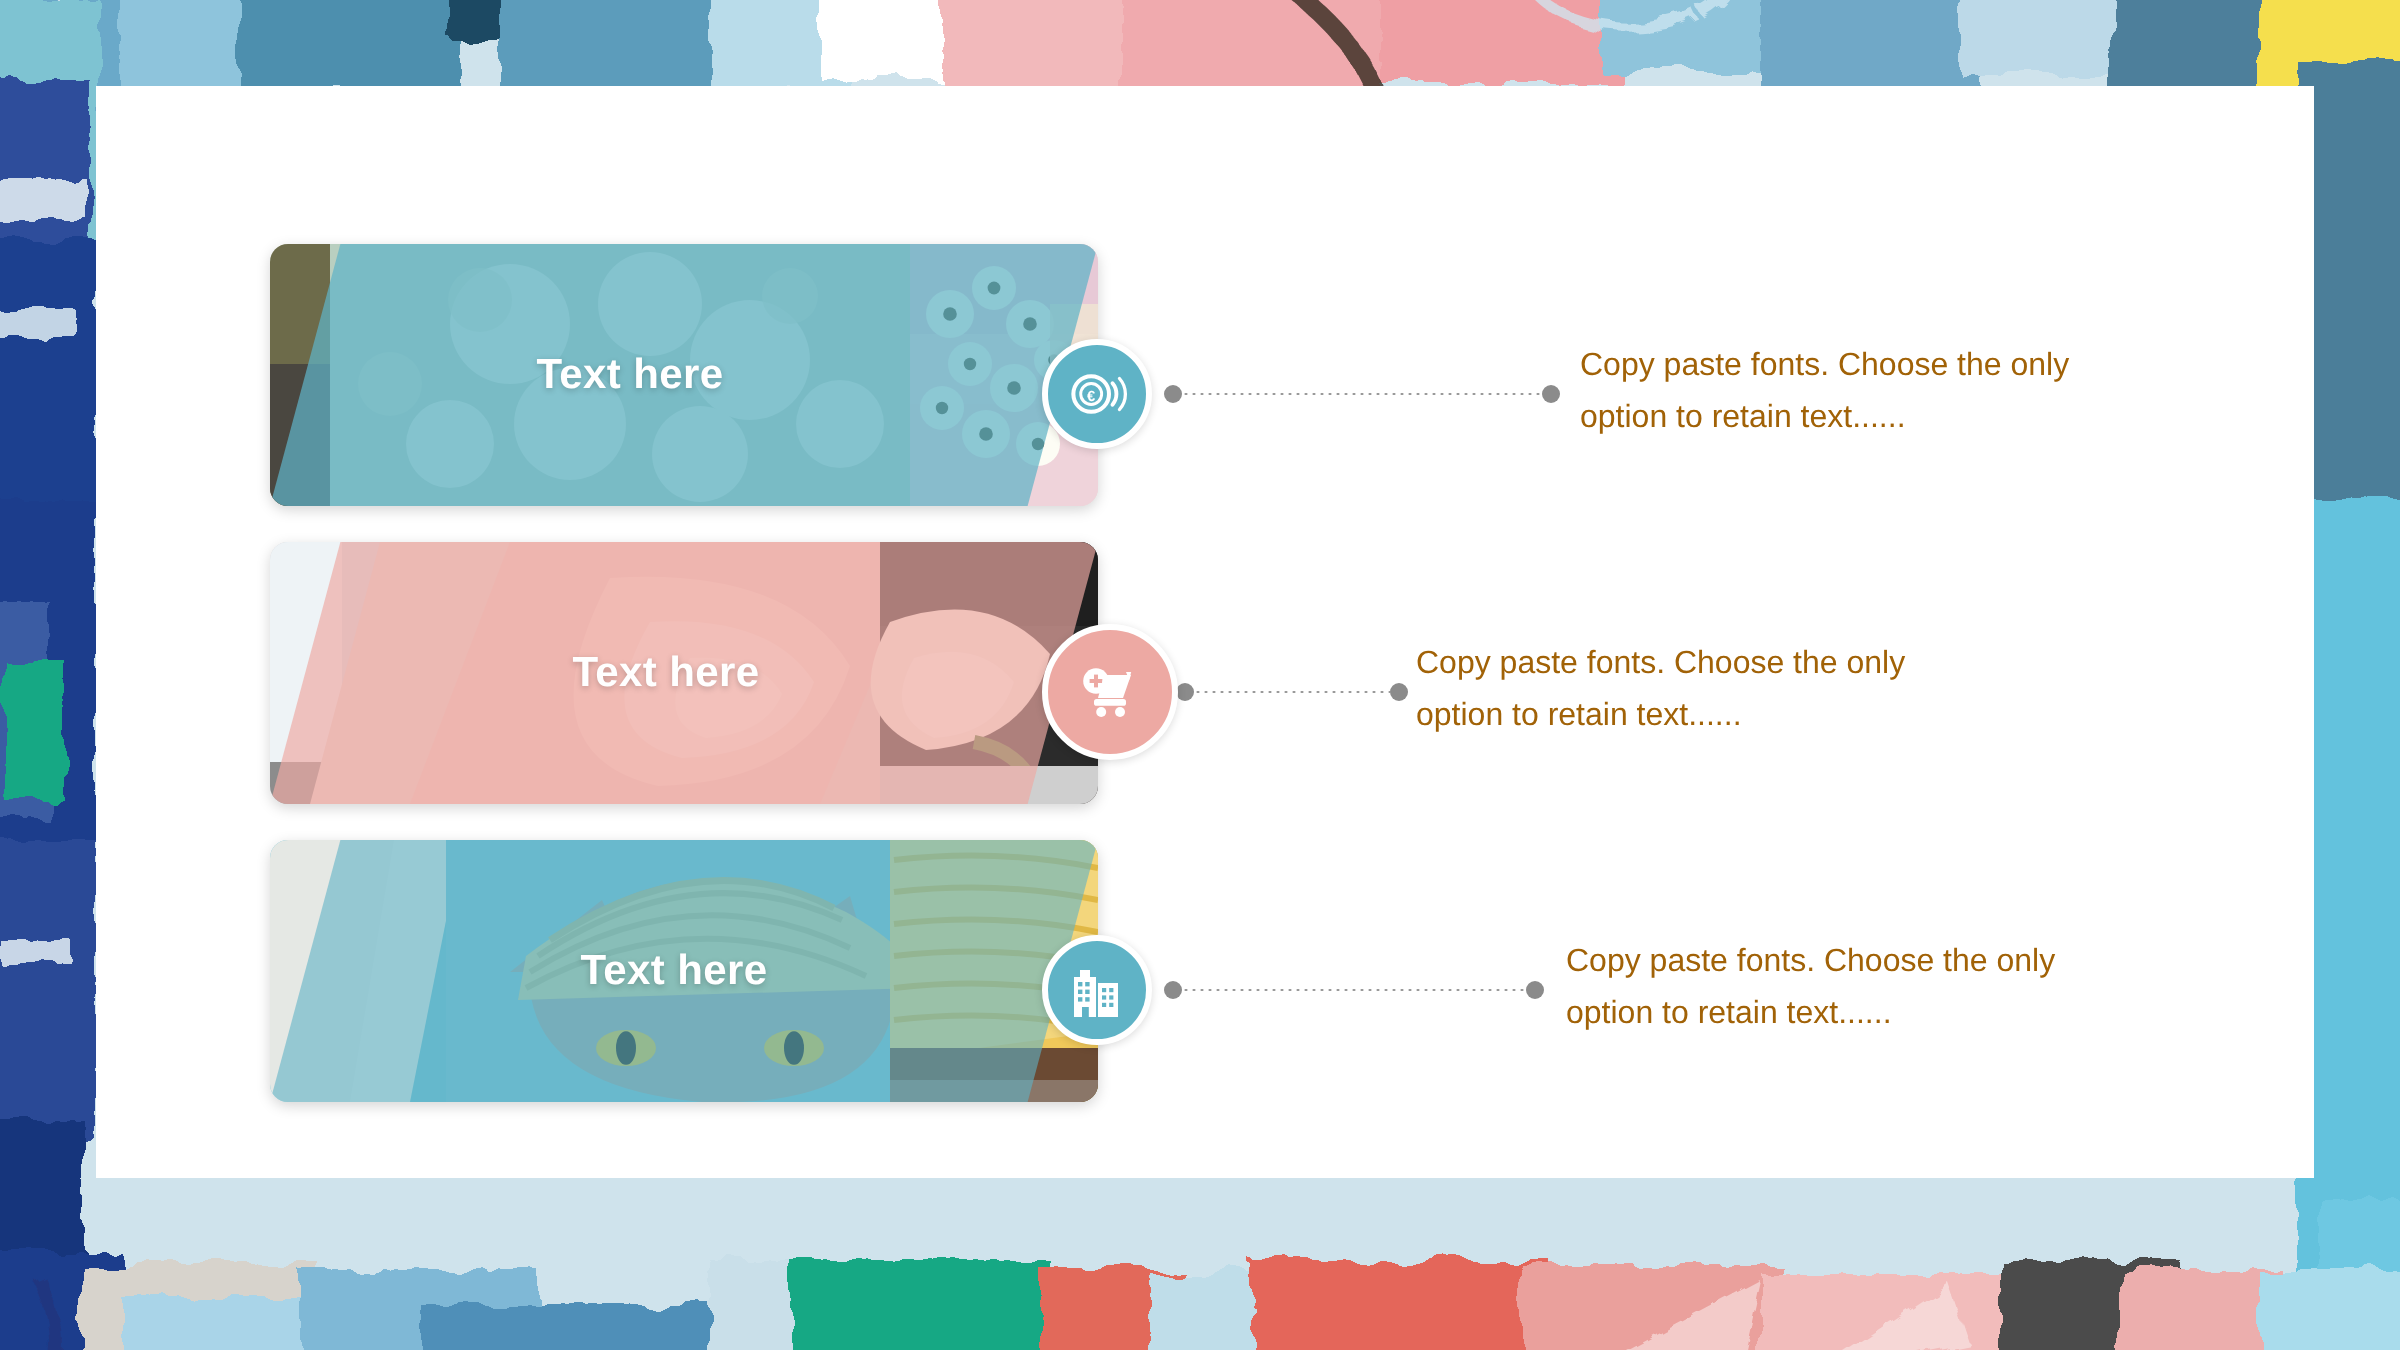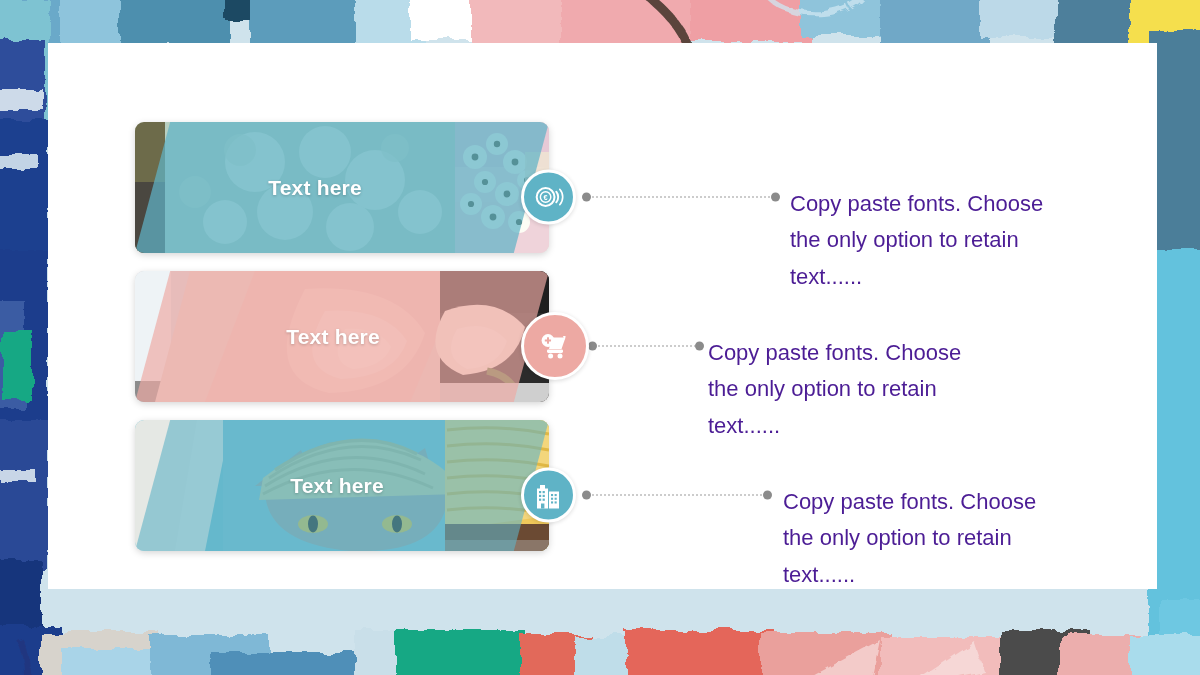--- a/index.html
+++ b/index.html
@@ -81,25 +81,24 @@
     background-repeat:repeat-x;
   }
   #row-0 .connector { left:534px; width:198px; }
   #row-1 .connector { left:540px; width:116px; }
   #row-2 .connector { left:534px; width:190px; }
 
   
   .copy {
     position:absolute;
     top:50%; transform:translateY(-50%);
-    font-size:22px;
+    font-size:16px;
     line-height:1.65;
-    color:#4c1d95;
+    color:#a16207;
     width:260px;
-    margin-top:43px;
   }
   #row-0 .copy { left:742px; }
   #row-1 .copy { left:660px; }
   #row-2 .copy { left:735px; }
 </style>
 </head>
 <body>
 
 <svg id="bg" viewBox="0 0 1200 675" preserveAspectRatio="none">
   <defs>

